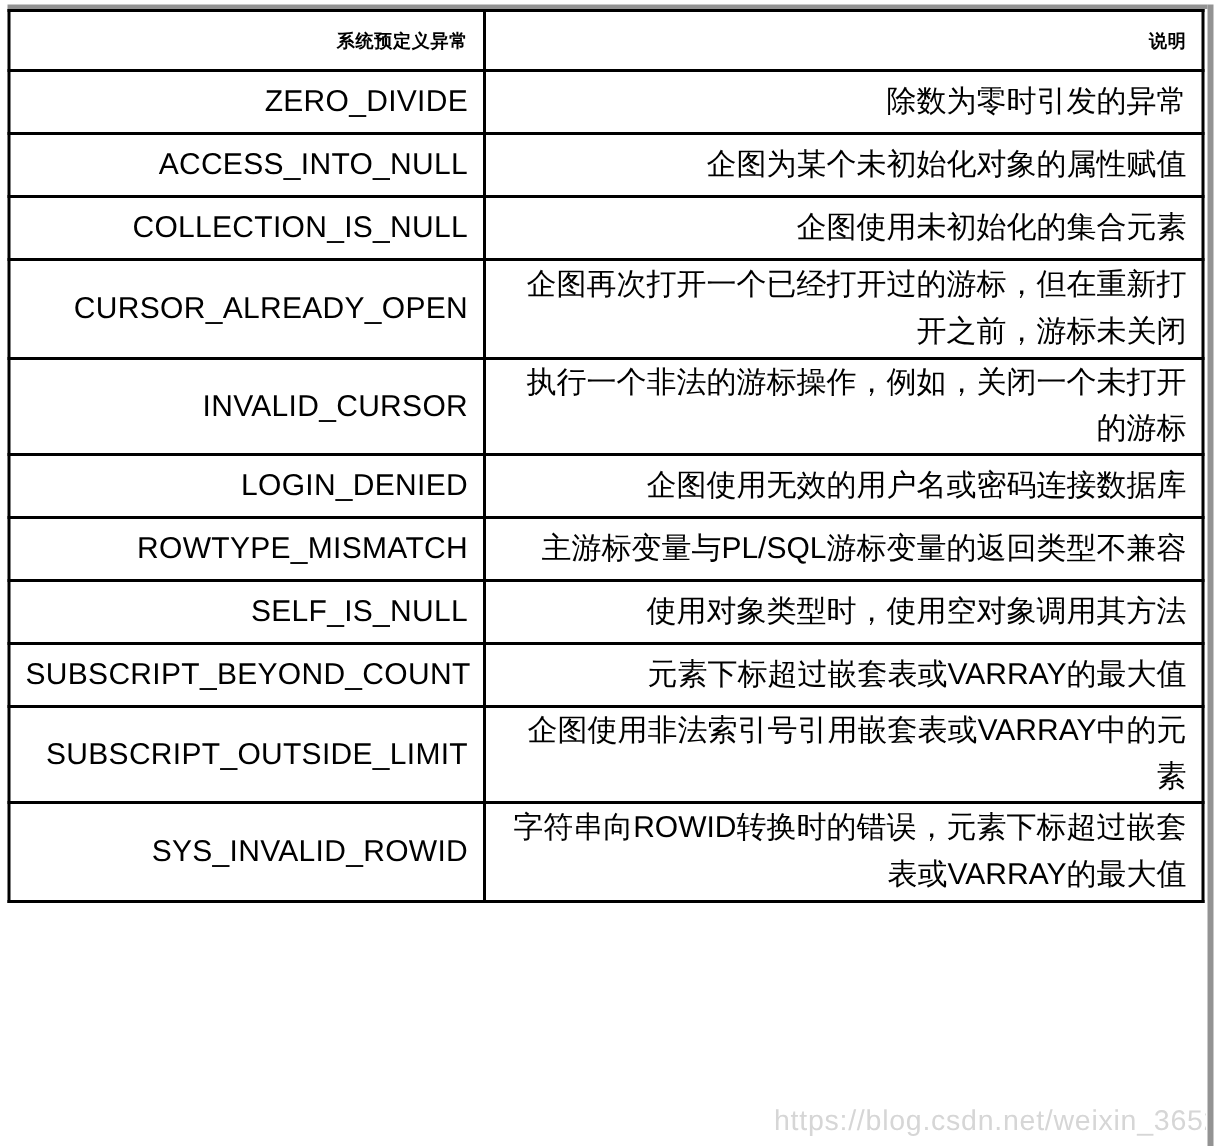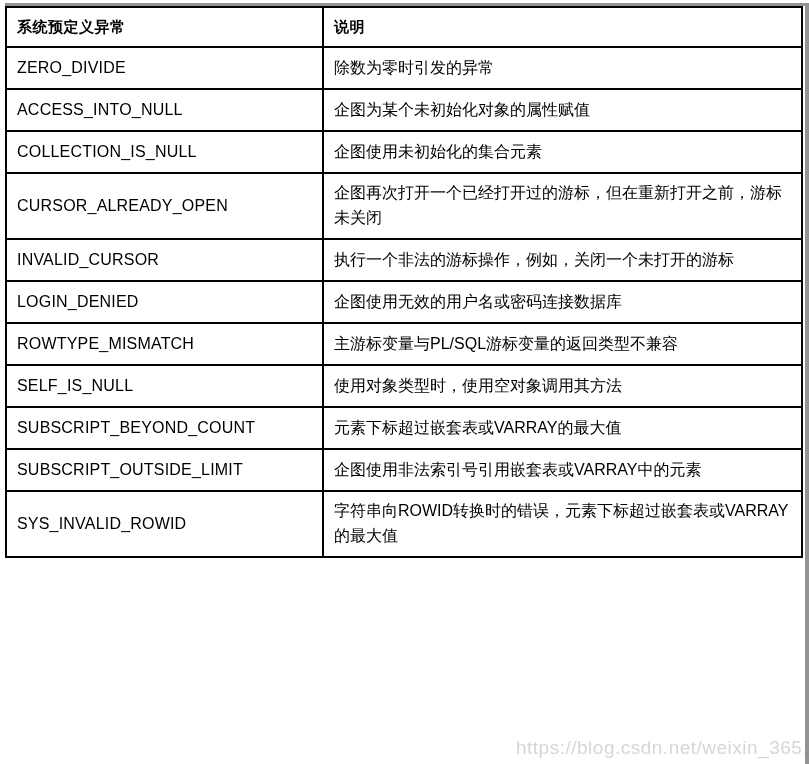--- a/index.html
+++ b/index.html
@@ -54,31 +54,31 @@
   table.exc-table td {
     border: 2px solid #000000;
     padding: 0 10px;
     vertical-align: middle;
     color: #000000;
     background: #ffffff;
   }
 
   table.exc-table thead th {
     height: 38px;
-    text-align: left;
+    text-align: right;
     font-weight: bold;
-    font-size: 15px;
+    font-size: 12px;
     letter-spacing: 0.5px;
   }
 
   table.exc-table tbody td {
     height: 40px;
-    text-align: left;
+    text-align: right;
     font-weight: normal;
-    font-size: 16px;
+    font-size: 20px;
     line-height: 1.55;
   }
 
   table.exc-table tbody td.name-cell {
     letter-spacing: 0.2px;
     white-space: nowrap;
   }
 
   table.exc-table tbody tr.tall td {
     height: 64px;

